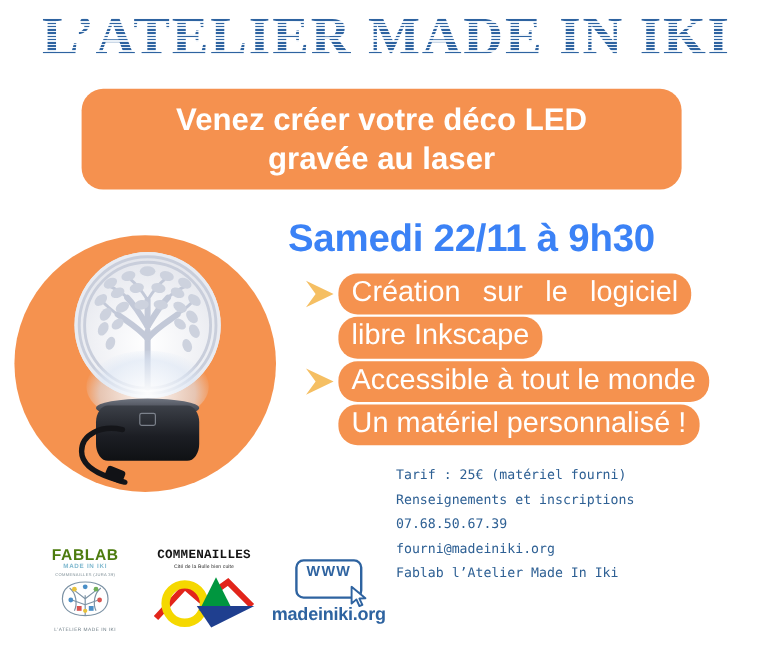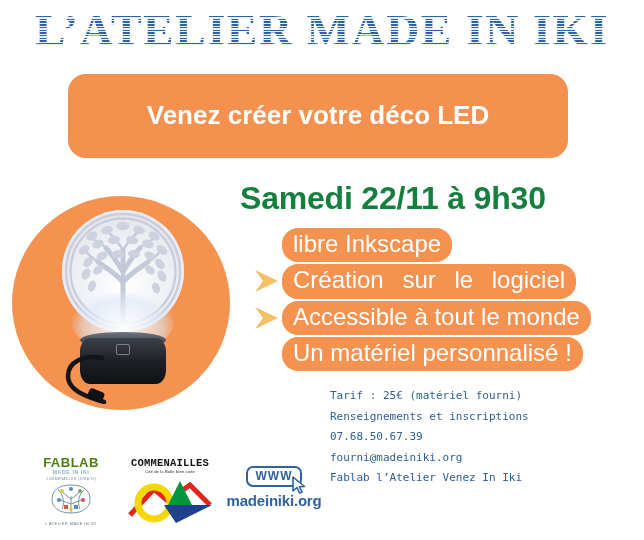--- a/index.html
+++ b/index.html
@@ -64,21 +64,21 @@
     text-align: left;
   }
 
   
   .event-date {
     position: absolute;
     top: 180px;
     left: 240px;
     font-size: 32px;
     font-weight: 700;
-    color: #15803d;
+    color: #3b82f6;
     letter-spacing: -0.2px;
     white-space: nowrap;
   }
 
   
   .photo-area {
     position: absolute;
     left: 12px;
     top: 196px;
     width: 222px;
@@ -232,21 +232,21 @@
     color: #2b2b2b;
     letter-spacing: .1px;
     line-height: 1.5;
   }
 
   .logo-web { position: absolute; left: 218px; top: 14px; width: 112px; height: 60px; text-align: center; }
   .web-badge {
     display: inline-block;
     border: 2px solid #2e63a0;
     border-radius: 7px;
-    padding: 2px 8px 2px 8px;
+    padding: 2px 8px 14px 8px;
     color: #2e63a0;
     font-weight: 700;
     font-size: 12px;
     letter-spacing: 1px;
     line-height: 1.05;
     position: relative;
   }
   .web-url {
     margin-top: 5px;
     color: #2e63a0;
@@ -256,20 +256,21 @@
   }
   .cursor-ic { position: absolute; right: -7px; bottom: -9px; width: 16px; height: 18px; }
 </style>
 </head>
 <body>
 
 <div class="poster-title">L’ATELIER MADE IN IKI</div>
 
 <div class="subtitle-banner">
   <span>Venez créer votre déco LED</span>
+  <span>gravée au laser</span>
 </div>
 
 <div class="event-date">Samedi 22/11 à 9h30</div>
 
 <div class="photo-area">
   <div class="orange-circle"></div>
   <div class="lamp-wrap">
     <div class="lamp-disc">
       <svg viewBox="0 0 122 122" width="122" height="122">
         <g fill="none" stroke="#c9cedb" stroke-width="2.4">
@@ -326,49 +327,49 @@
     <svg class="lamp-cord" viewBox="0 0 54 52">
       <path d="M44 6 C26 2 10 10 10 24 C10 36 22 42 34 46 L46 50" fill="none" stroke="#141519" stroke-width="4.5" stroke-linecap="round"></path>
       <rect x="30" y="38" width="16" height="11" rx="3" fill="#111216" transform="rotate(22 38 43)"></rect>
     </svg>
   </div>
 </div>
 
 <div class="bullets">
 
   <div class="bullet-row">
-    <span class="hl-line noarrow">libre Inkscape</span>
-  </div>
-
-  <div class="bullet-row">
     <svg class="chev" viewBox="0 0 30 26">
       <path d="M3 2 L26 13 L3 24 L11 13 Z" fill="#F5BF63"></path>
     </svg>
     <span class="hl-line justified">Création  sur  le  logiciel</span>
+  </div>
+
+  <div class="bullet-row">
+    <span class="hl-line noarrow">libre Inkscape</span>
   </div>
 
   <div class="bullet-row">
     <svg class="chev" viewBox="0 0 30 26">
       <path d="M3 2 L26 13 L3 24 L11 13 Z" fill="#F5BF63"></path>
     </svg>
     <span class="hl-line">Accessible à tout le monde</span>
   </div>
 
   <div class="bullet-row">
     <span class="hl-line noarrow">Un matériel personnalisé !</span>
   </div>
 
 </div>
 
 <div class="contact-block">
   <div>Tarif : 25€ (matériel fourni)</div>
   <div>Renseignements et inscriptions</div>
   <div>07.68.50.67.39</div>
   <div>fourni@madeiniki.org</div>
-  <div>Fablab l’Atelier Venez In Iki</div>
+  <div>Fablab l’Atelier Made In Iki</div>
 </div>
 
 <div class="logo-row">
 
   <div class="logo-fablab">
     <div class="fablab-word">FABLAB</div>
     <div class="fablab-sub">MADE IN IKI</div>
     <div class="fablab-sub2">COMMENAILLES (JURA 39)</div>
     <svg width="44" height="34" viewBox="0 0 44 34">
       <g fill="none" stroke="#7d93a5" stroke-width="1">

